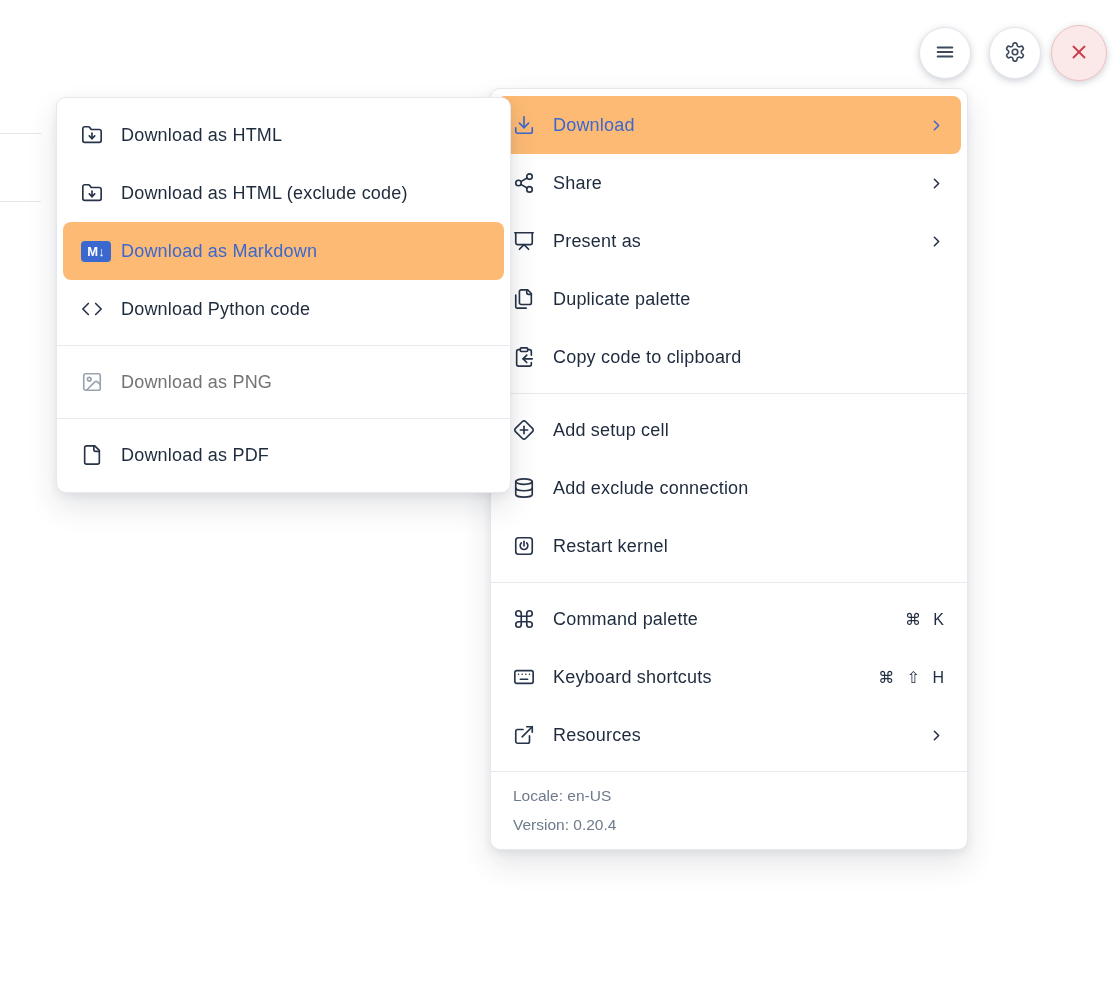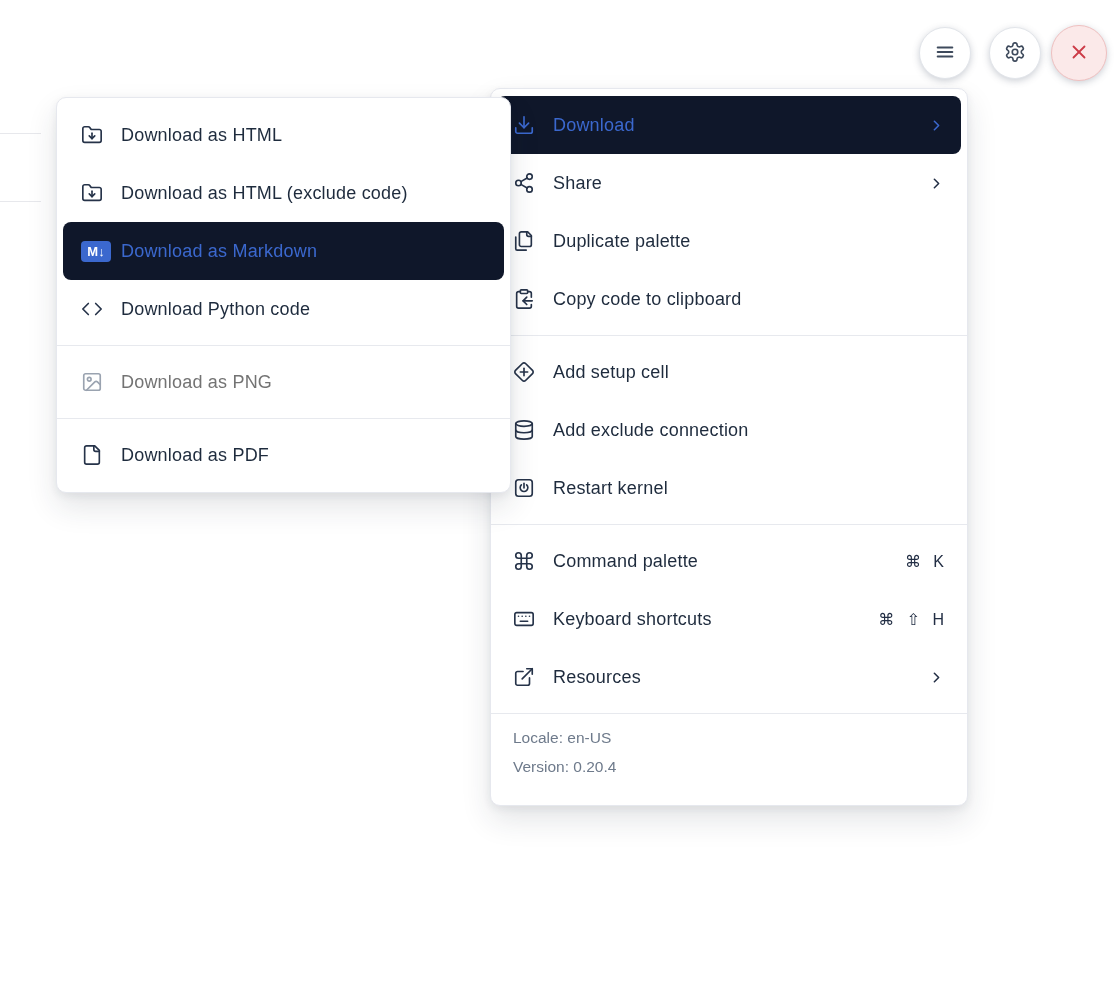--- a/index.html
+++ b/index.html
@@ -40,32 +40,32 @@
     font-size:18px; letter-spacing:.2px; cursor:pointer;
   }
   .mainmenu .row { padding:0 16px; }
   .submenu  .row { padding:0 18px; }
 
   .row .ic { width:22px; flex:0 0 22px; height:22px; display:flex; align-items:center; justify-content:center; color:#263349; }
   .row .ic.ic-wide { width:30px; flex:0 0 30px; margin-right:-8px; }
   .row .lbl { flex:1; white-space:nowrap; overflow:hidden; }
   .row .trail { display:flex; align-items:center; color:#222e44; }
 
-  .row.active { background:#0f172a; color:#3b68ce; }
+  .row.active { background:#fdba74; color:#3b68ce; }
   .row.active .ic, .row.active .trail { color:#3b68ce; }
   .row.disabled { color:#737373; cursor:default; }
   .row.disabled .ic { color:#9aa3b0; }
 
   .shortcut { font-size:16px; color:#707b8c; word-spacing:6px; letter-spacing:1px; }
 
   .divider { height:1px; background:#e7e9ee; margin:7px 0; }
 
   .menu-footer {
     border-top:1px solid #e7e9ee; margin-top:7px;
-    padding:9px 22px 24px; font-size:15.5px; line-height:29px; color:#6e7a8b;
+    padding:9px 22px 10px; font-size:15.5px; line-height:29px; color:#6e7a8b;
   }
 
   .md-badge {
     width:30px; height:21px; border-radius:4px; background:#3b68ce;
     color:#ffffff; font-size:13px; font-weight:bold;
     display:flex; align-items:center; justify-content:center;
   }
 
   svg.i { width:22px; height:22px; }
   svg.chev { width:17px; height:17px; }
@@ -131,20 +131,35 @@
       </svg>
     </span>
     <span class="lbl">Share</span>
     <span class="trail">
       <svg class="chev" viewBox="0 0 24 24" fill="none" stroke="currentColor" stroke-width="2.2" stroke-linecap="round" stroke-linejoin="round">
           <path d="m9 18 6-6-6-6"></path>
         </svg>
     </span>
   </div>
 
+  <div class="row">
+    <span class="ic">
+      <svg class="i" viewBox="0 0 24 24" fill="none" stroke="currentColor" stroke-width="1.8" stroke-linecap="round" stroke-linejoin="round">
+        <path d="M2 3h20"></path>
+          <path d="M21 3v11a2 2 0 0 1-2 2H5a2 2 0 0 1-2-2V3"></path>
+          <path d="m7 21 5-5 5 5"></path>
+      </svg>
+    </span>
+    <span class="lbl">Present as</span>
+    <span class="trail">
+      <svg class="chev" viewBox="0 0 24 24" fill="none" stroke="currentColor" stroke-width="2.2" stroke-linecap="round" stroke-linejoin="round">
+          <path d="m9 18 6-6-6-6"></path>
+        </svg>
+    </span>
+  </div>
 
   <div class="row">
     <span class="ic">
       <svg class="i" viewBox="0 0 24 24" fill="none" stroke="currentColor" stroke-width="1.8" stroke-linecap="round" stroke-linejoin="round">
         <path d="M20 7h-3a2 2 0 0 1-2-2V2"></path>
         <path d="M9 18a2 2 0 0 1-2-2V4a2 2 0 0 1 2-2h7l4 4v10a2 2 0 0 1-2 2Z"></path>
         <path d="M3 7.6v12.8A1.6 1.6 0 0 0 4.6 22h9.8"></path>
       </svg>
     </span>
     <span class="lbl">Duplicate palette</span>

